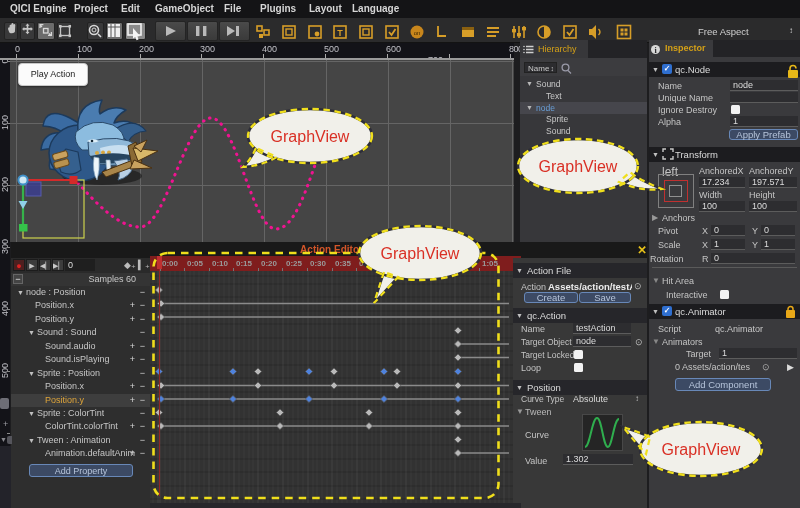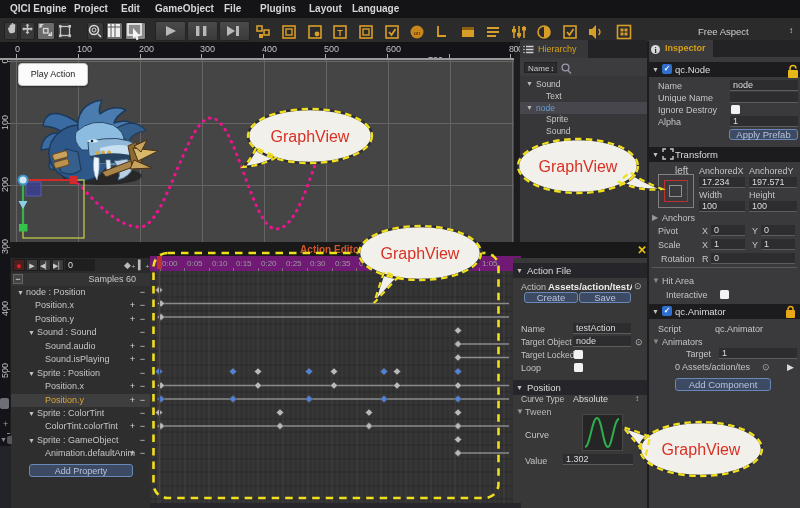--- a/index.html
+++ b/index.html
@@ -76,21 +76,21 @@
 #ae-props { position:absolute; left:0; top:44px; width:139px; height:222px; background:#2e2e2e;text-decoration:underline; }
 .prow { position:relative; width:139px; height:13.45px; color:#c6c6c6; font-size:9px; line-height:13.45px; }
 .prow.sel { background:#3e3e3e; color:#dda43a; }
 .prow .pname { position:absolute; white-space:nowrap; overflow:hidden; max-width:90px; }
 .prow .tri { position:absolute; top:0px; font-size:7px; color:#c0c0c0; }
 .prow .pm { position:absolute; color:#d8d8d8; font-size:9px; width:9px; text-align:center; }
 #addprop { position:absolute; left:18px; top:178px; width:104px; height:13px; background:#3c4a64;
   border:1px solid #6888b8; border-radius:3px; color:#b6c4da; font-size:9px; text-align:center;
   line-height:12px; }
 #timeline { position:absolute; left:139px; top:14px; width:371px; height:252px; background:#313131; }
-#tl-ruler { position:absolute; left:0; top:0; width:371px; height:15px; background:#701a75; }
+#tl-ruler { position:absolute; left:0; top:0; width:371px; height:15px; background:#7f1d1d;font-weight:bold; }
 .tlab { position:absolute; top:3px; color:#9a9a9a; font-size:8px; }
 .tick { position:absolute; bottom:0; width:1px; height:3px; background:#777; }
 #tl-body { position:absolute; left:0; top:15px; width:371px; height:237px; background:#323232;
  background-image:
    repeating-linear-gradient(to bottom, rgba(0,0,0,0.18) 0 1px, transparent 1px 13.45px),
    repeating-linear-gradient(to right, #3a3a3a 0 1px, transparent 1px 4.92px),
    repeating-linear-gradient(to right, #424242 0 1px, transparent 1px 24.6px);
  background-position:0 12.5px, 9.5px 0, 9.5px 0; }
 #afpanel { position:absolute; left:502px; top:16px; width:134px; height:250px; background:#383838; }
 #afpanel .header { background:#26262a; }
@@ -187,21 +187,21 @@
   <div class="ilabel" style="left:9px;top:41px">Name</div>
       <div class="ifield" style="left:81px;top:40px;width:68px">node</div>
   <div class="ilabel" style="left:9px;top:53px">Unique Name</div>
       <div class="ifield" style="left:81px;top:52px;width:68px"></div>
   <div class="ilabel" style="left:9px;top:65px">Ignore Destroy</div>
       <div class="cb" style="left:82px;top:65px"></div>
   <div class="ilabel" style="left:9px;top:77px">Alpha</div>
       <div class="ifield" style="left:81px;top:76px;width:68px">1</div>
   <div class="bluebtn" style="left:80px;top:89px;width:69px;height:11px;line-height:10px">Apply Prefab</div>
   <div class="header" style="top:107px"><span class="tri">▼</span><span style="margin-left:26px">Transform</span></div>
-  <div class="ilabel" style="left:26px;top:125px;font-size:10px">left</div>
+  <div class="ilabel" style="left:13px;top:125px;font-size:12px">left</div>
   <div style="position:absolute;left:9px;top:134px;width:36px;height:34px;border:1px solid #808080"></div>
   <div style="position:absolute;left:15px;top:140px;width:24px;height:22px;border:1px solid #c03030"></div>
   <div style="position:absolute;left:20px;top:145px;width:13px;height:12px;border:1px solid #909090"></div>
   <div class="ilabel" style="left:50px;top:126px">AnchoredX</div>
       <div class="ilabel" style="left:100px;top:126px">AnchoredY</div>
   <div class="ifield" style="left:50px;top:137px;width:46px">17.234</div>
       <div class="ifield" style="left:100px;top:137px;width:48px">197.571</div>
   <div class="ilabel" style="left:50px;top:150px">Width</div>
       <div class="ilabel" style="left:100px;top:150px">Height</div>
   <div class="ifield" style="left:50px;top:161px;width:46px">100</div>
@@ -211,21 +211,21 @@
   <div class="ilabel" style="left:9px;top:186px">Pivot</div>
     <div class="ilabel" style="left:53px;top:186px">X</div>
       <div class="ifield" style="left:62px;top:185px;width:34px">0</div>
     <div class="ilabel" style="left:103px;top:186px">Y</div>
       <div class="ifield" style="left:112px;top:185px;width:34px">0</div>
   <div class="ilabel" style="left:9px;top:200px">Scale</div>
     <div class="ilabel" style="left:53px;top:200px">X</div>
       <div class="ifield" style="left:62px;top:199px;width:34px">1</div>
     <div class="ilabel" style="left:103px;top:200px">Y</div>
       <div class="ifield" style="left:112px;top:199px;width:34px">1</div>
-  <div class="ilabel" style="left:12px;top:214px">Rotation</div>
+  <div class="ilabel" style="left:1px;top:214px">Rotation</div>
     <div class="ilabel" style="left:53px;top:214px">R</div>
       <div class="ifield" style="left:62px;top:213px;width:84px">0</div>
   <div style="position:absolute;left:3px;top:227px;width:145px;height:1px;background:#5a5a5a"></div>
   <div class="ilabel" style="left:3px;top:236px;color:#888;font-size:8px">▼</div>
       <div class="ilabel" style="left:13px;top:236px">Hit Area</div>
   <div class="ilabel" style="left:17px;top:250px">Interactive</div>
       <div class="cb" style="left:71px;top:250px"></div>
   <div class="header" style="top:264px"><span class="tri">▼</span><span style="margin-left:26px">qc.Animator</span></div>
   <div class="cbb" style="left:13px;top:266px">✓</div>
   <div class="ilabel" style="left:9px;top:284px">Script</div>
@@ -305,21 +305,21 @@
           <span class="pname" style="left:26px">Sprite : ColorTint</span>
           <span class="tri" style="left:17px">▼</span>
           <span class="pm" style="right:3px">−</span>
         </div>
 <div class="prow">
           <span class="pname" style="left:34px">ColorTint.colorTint</span>
           <span class="pm" style="right:13px">+</span>
           <span class="pm" style="right:3px">−</span>
         </div>
 <div class="prow">
-          <span class="pname" style="left:26px">Sprite : GameObject</span>
+          <span class="pname" style="left:26px">Tween : Animation</span>
           <span class="tri" style="left:17px">▼</span>
           <span class="pm" style="right:3px">−</span>
         </div>
 <div class="prow">
           <span class="pname" style="left:34px">Animation.defaultAnim:</span>
           <span class="pm" style="right:13px">+</span>
           <span class="pm" style="right:3px">−</span>
         </div>
     <div id="addprop">Add Property</div>
   </div>
@@ -356,20 +356,21 @@
         </div>
     <div id="tl-body"></div>
   </div>
   <div id="afpanel">
     <div class="header" style="top:5px"><span class="tri">▼</span><span style="margin-left:14px">Action File</span></div>
     <div class="ilabel" style="left:8px;top:24px;font-size:9px">Action</div>
     <div class="ilabel" style="left:35px;top:23px;color:#ececec;font-weight:bold;font-size:9.5px;width:84px;overflow:hidden;white-space:nowrap">Assets/action/testActio</div>
     <div class="ilabel" style="left:121px;top:23px;color:#bbb">⊙</div>
     <div class="bluebtn" style="left:11px;top:34px;width:54px;height:11px;line-height:10px">Create</div>
     <div class="bluebtn" style="left:66px;top:34px;width:52px;height:11px;line-height:10px">Save</div>
+    <div class="header" style="top:50px"><span class="tri">▼</span><span style="margin-left:14px">qc.Action</span></div>
     <div class="ilabel" style="left:8px;top:66px;font-size:9px">Name</div>
         <div class="ifield" style="left:60px;top:65px;width:58px">testAction</div>
     <div class="ilabel" style="left:8px;top:79px;font-size:8.5px">Target Object</div>
         <div class="ifield" style="left:60px;top:78px;width:58px">node</div>
     <div class="ilabel" style="left:122px;top:79px;color:#bbb">⊙</div>
     <div class="ilabel" style="left:8px;top:92px;font-size:8.5px">Target Locked</div>
         <div class="cb" style="left:61px;top:92px"></div>
     <div class="ilabel" style="left:8px;top:105px;font-size:9px">Loop</div>
         <div class="cb" style="left:61px;top:105px"></div>
     <div class="header" style="top:122px"><span class="tri">▼</span><span style="margin-left:14px">Position</span></div>

